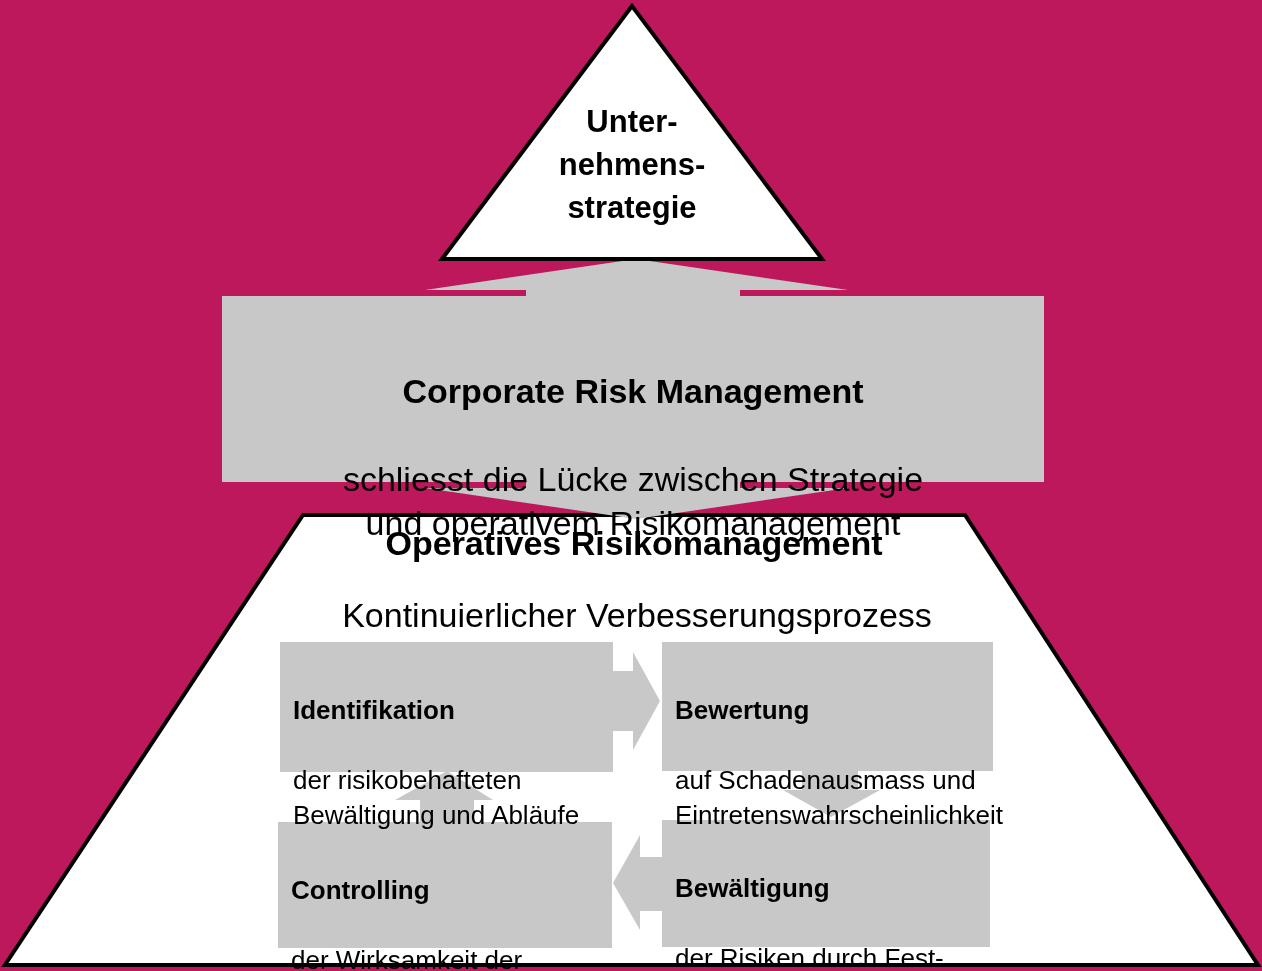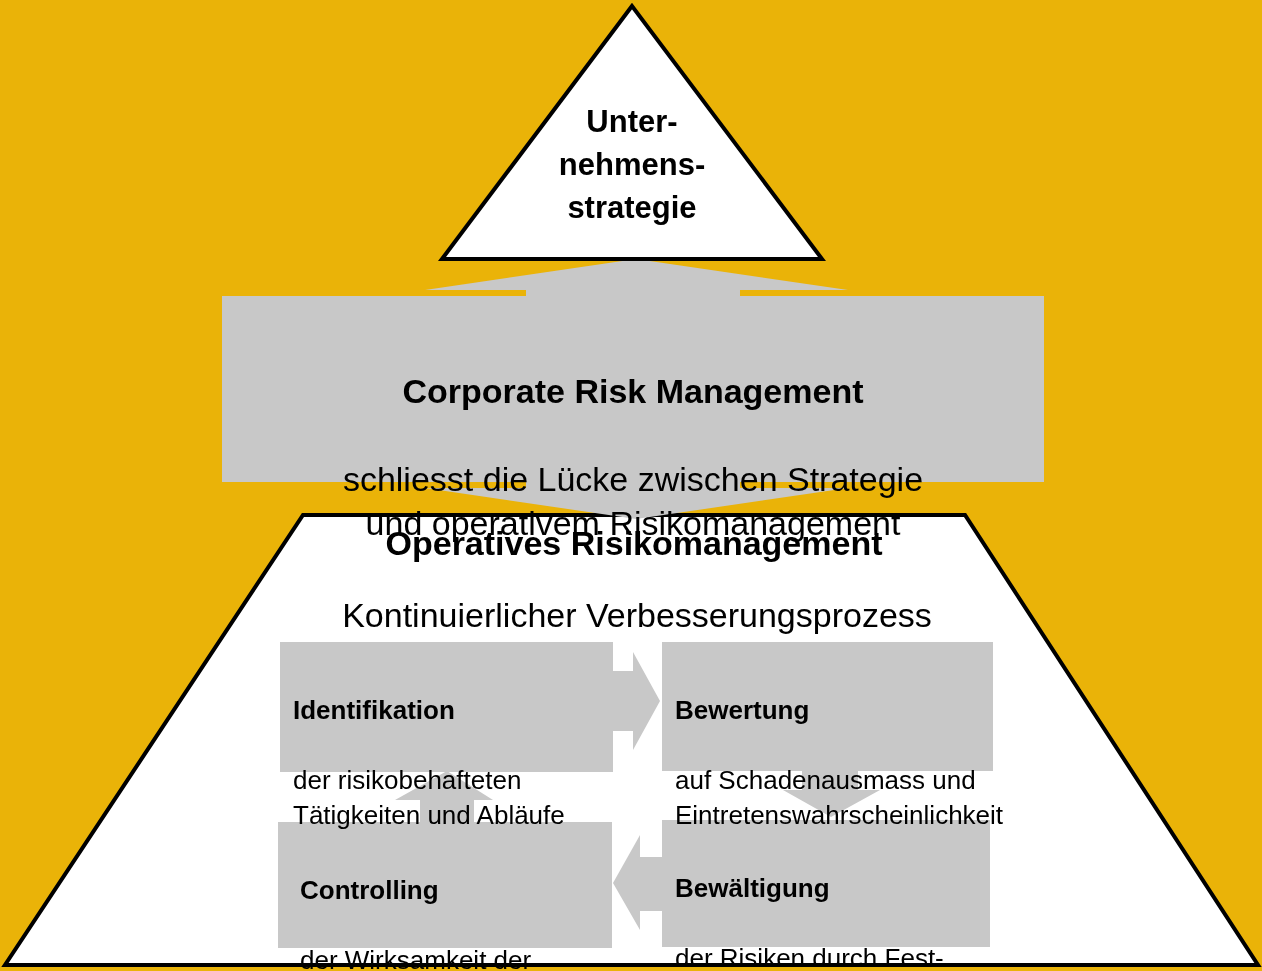--- a/index.html
+++ b/index.html
@@ -1,35 +1,35 @@
 <!DOCTYPE html>
 <html><head>
 <meta charset="utf-8">
 <style>
   html,body{margin:0;padding:0;background:#ffffff;}
   #canvas{
-    position:relative;width:1262px;height:971px;background:#eab308;
+    position:relative;width:1262px;height:971px;background:#be185d;
     font-family:"Liberation Sans",sans-serif;color:#000;overflow:hidden;
   }
   #shapes{position:absolute;left:0;top:0;}
   .txt{position:absolute;white-space:pre-line;}
   .center{text-align:center;}
   .strategy-label{
     left:432px;top:100px;width:400px;
     font-size:31px;font-weight:bold;line-height:43px;
   }
   .corporate-text{left:222px;top:325px;width:822px;line-height:44px;font-size:34px;}
   .corporate-text .title{font-weight:bold;text-align:center;}
   .op-title{left:303px;top:524px;width:662px;font-size:34px;font-weight:bold;}
   .op-subtitle{left:303px;top:596px;width:668px;font-size:34px;}
   .step-text{font-size:26px;line-height:35px;padding:16px 0 16px 13px;box-sizing:border-box;}
   .step-text .title{font-weight:bold;}
   .step-identifikation{left:280px;top:642px;width:333px;height:130px;}
   .step-bewertung{left:662px;top:642px;width:331px;height:129px;}
-  .step-controlling{left:287px;top:822px;width:334px;height:126px;}
+  .step-controlling{left:278px;top:822px;width:334px;height:126px;}
   .step-bewaeltigung{left:662px;top:820px;width:328px;height:127px;}
 </style>
 </head>
 <body>
 
 <div id="canvas">
 
   <svg id="shapes" width="1262" height="971" viewBox="0 0 1262 971">
 
     <polygon points="303,515 965,515 1258,965 5,965" fill="#ffffff" stroke="#000000" stroke-width="4"></polygon>
@@ -62,21 +62,21 @@
     <div>schliesst die Lücke zwischen Strategie
 und operativem Risikomanagement</div>
   </div>
 
   <div class="txt center op-title">Operatives Risikomanagement</div>
   <div class="txt center op-subtitle">Kontinuierlicher Verbesserungsprozess</div>
 
   <div class="txt step-text step-identifikation">
     <div class="title">Identifikation</div>
     <div>der risikobehafteten
-Tätigkeiten und Abläufe</div>
+Bewältigung und Abläufe</div>
   </div>
 
   <div class="txt step-text step-bewaeltigung">
     <div class="title">Bewältigung</div>
     <div>der Risiken durch Fest-
 legen von Massnahmen</div>
   </div>
 
   <div class="txt step-text step-bewertung">
     <div class="title">Bewertung</div>

